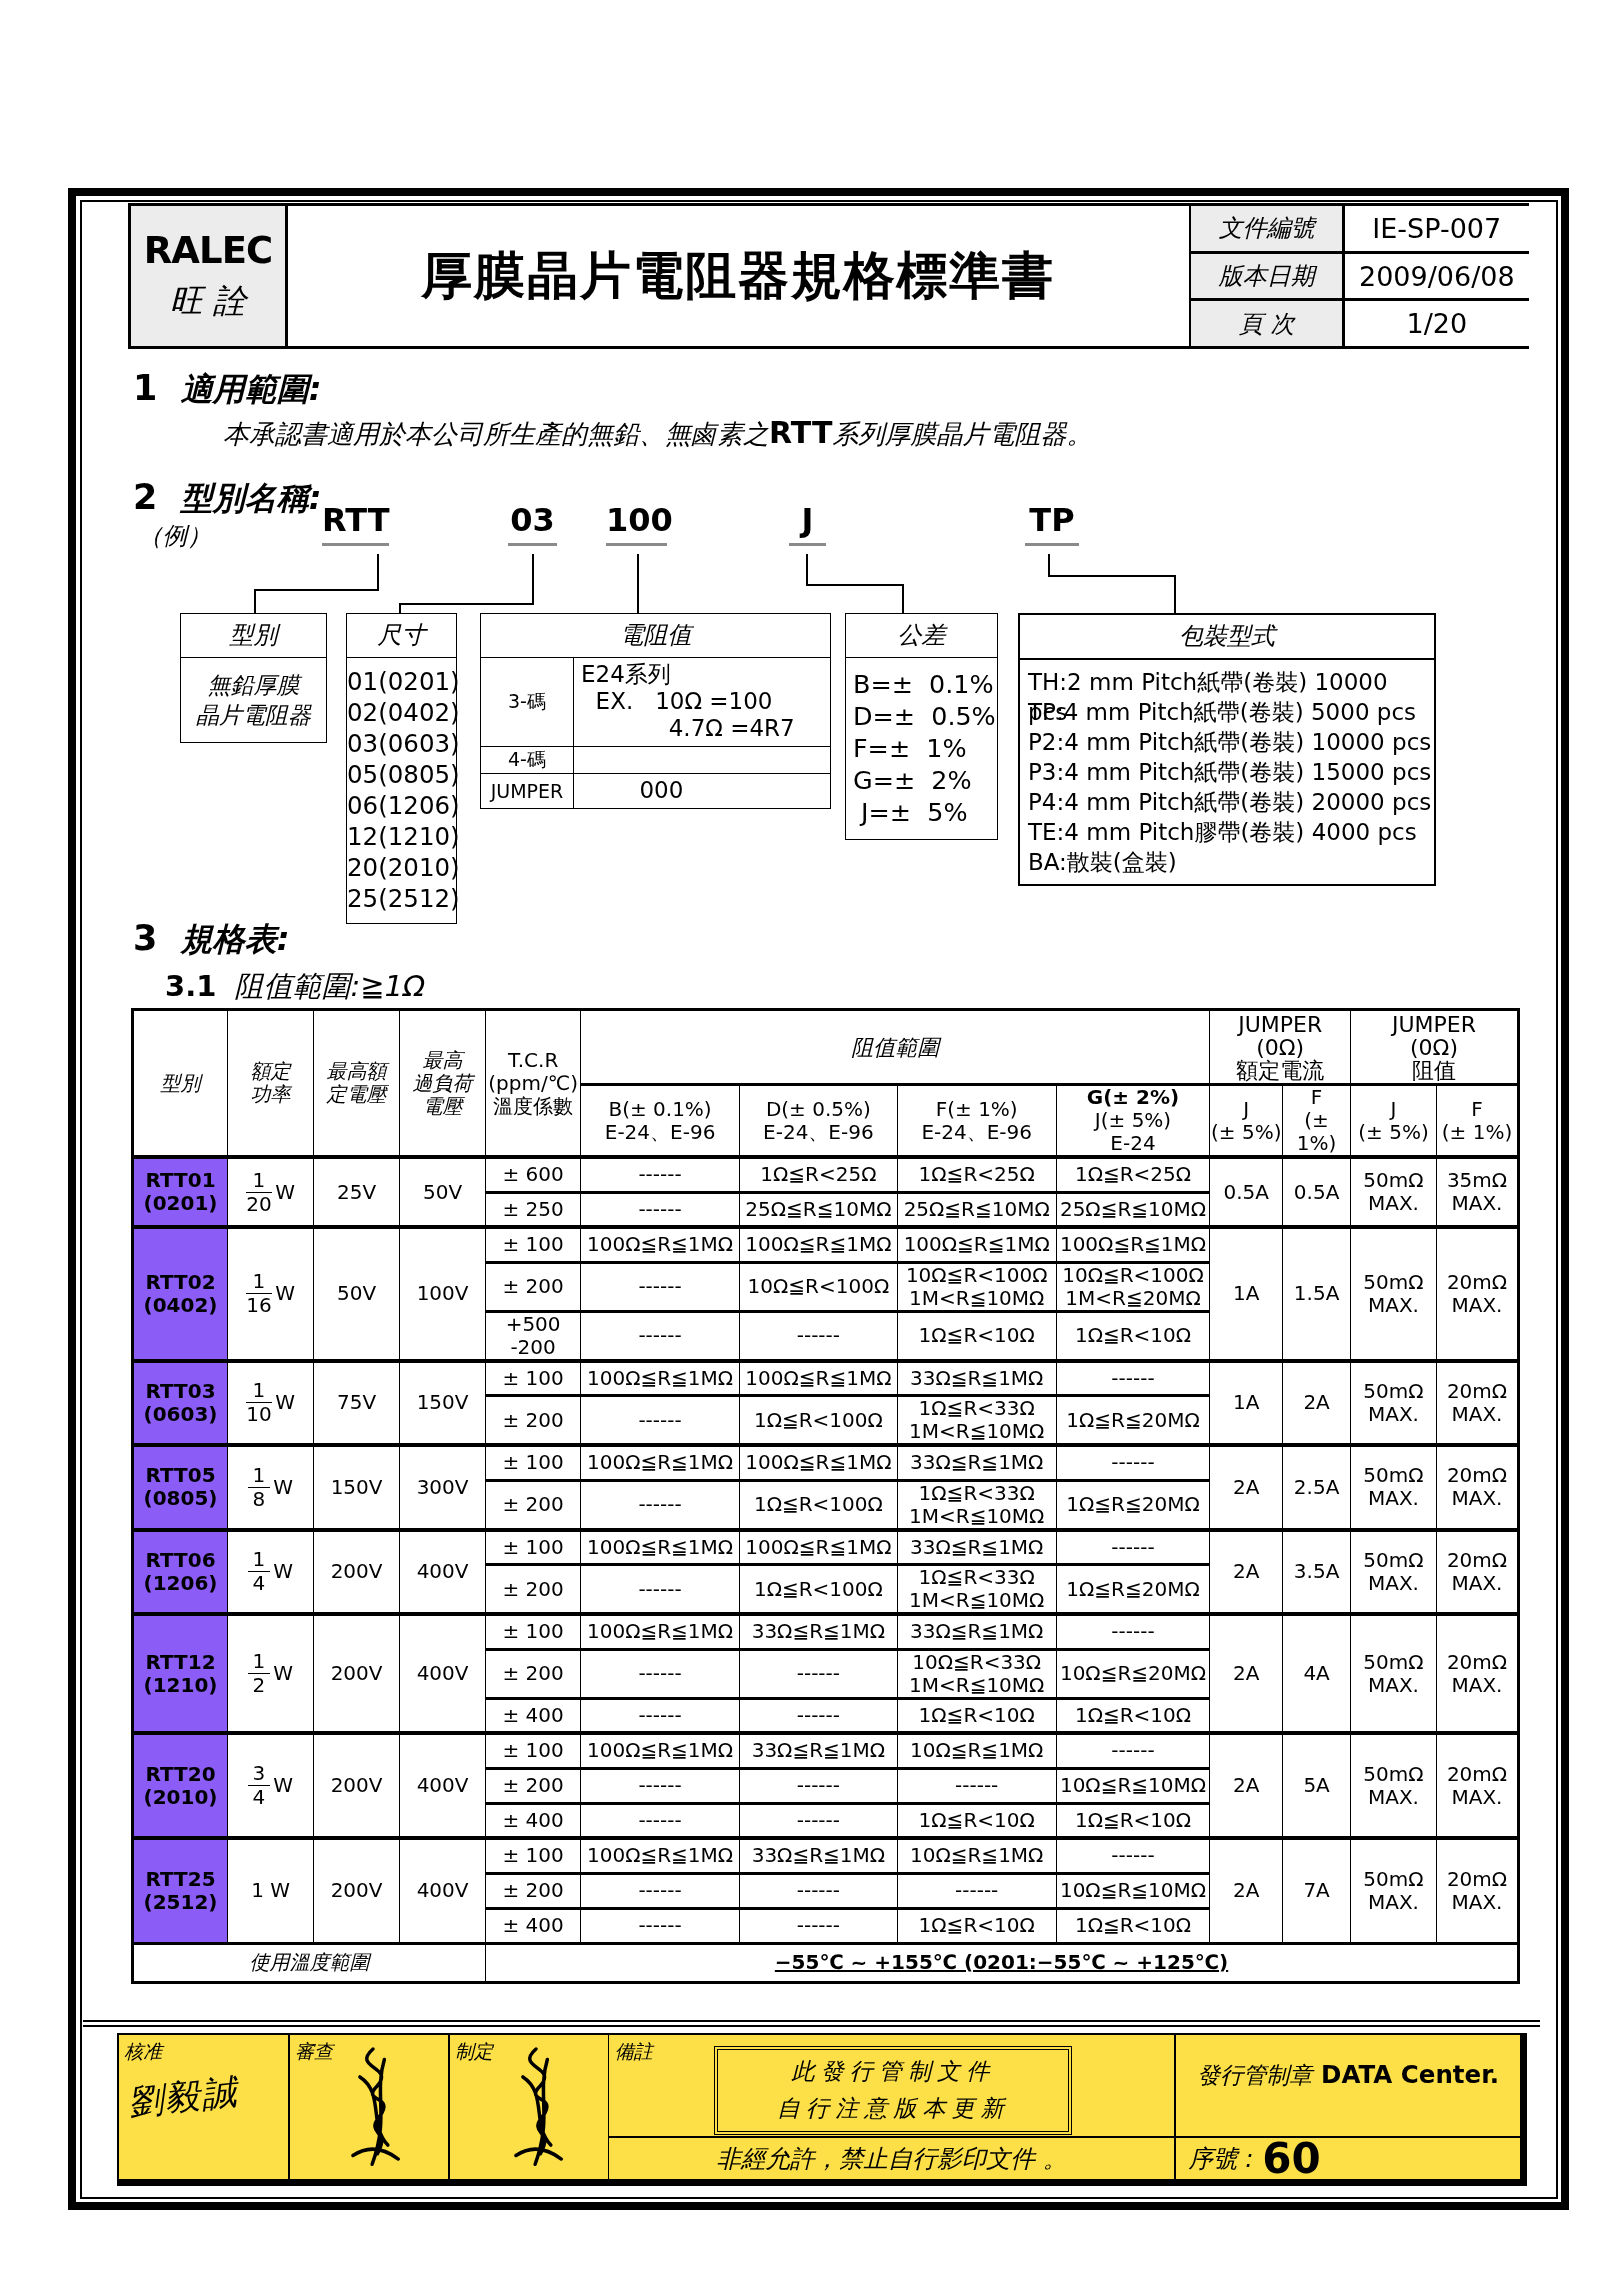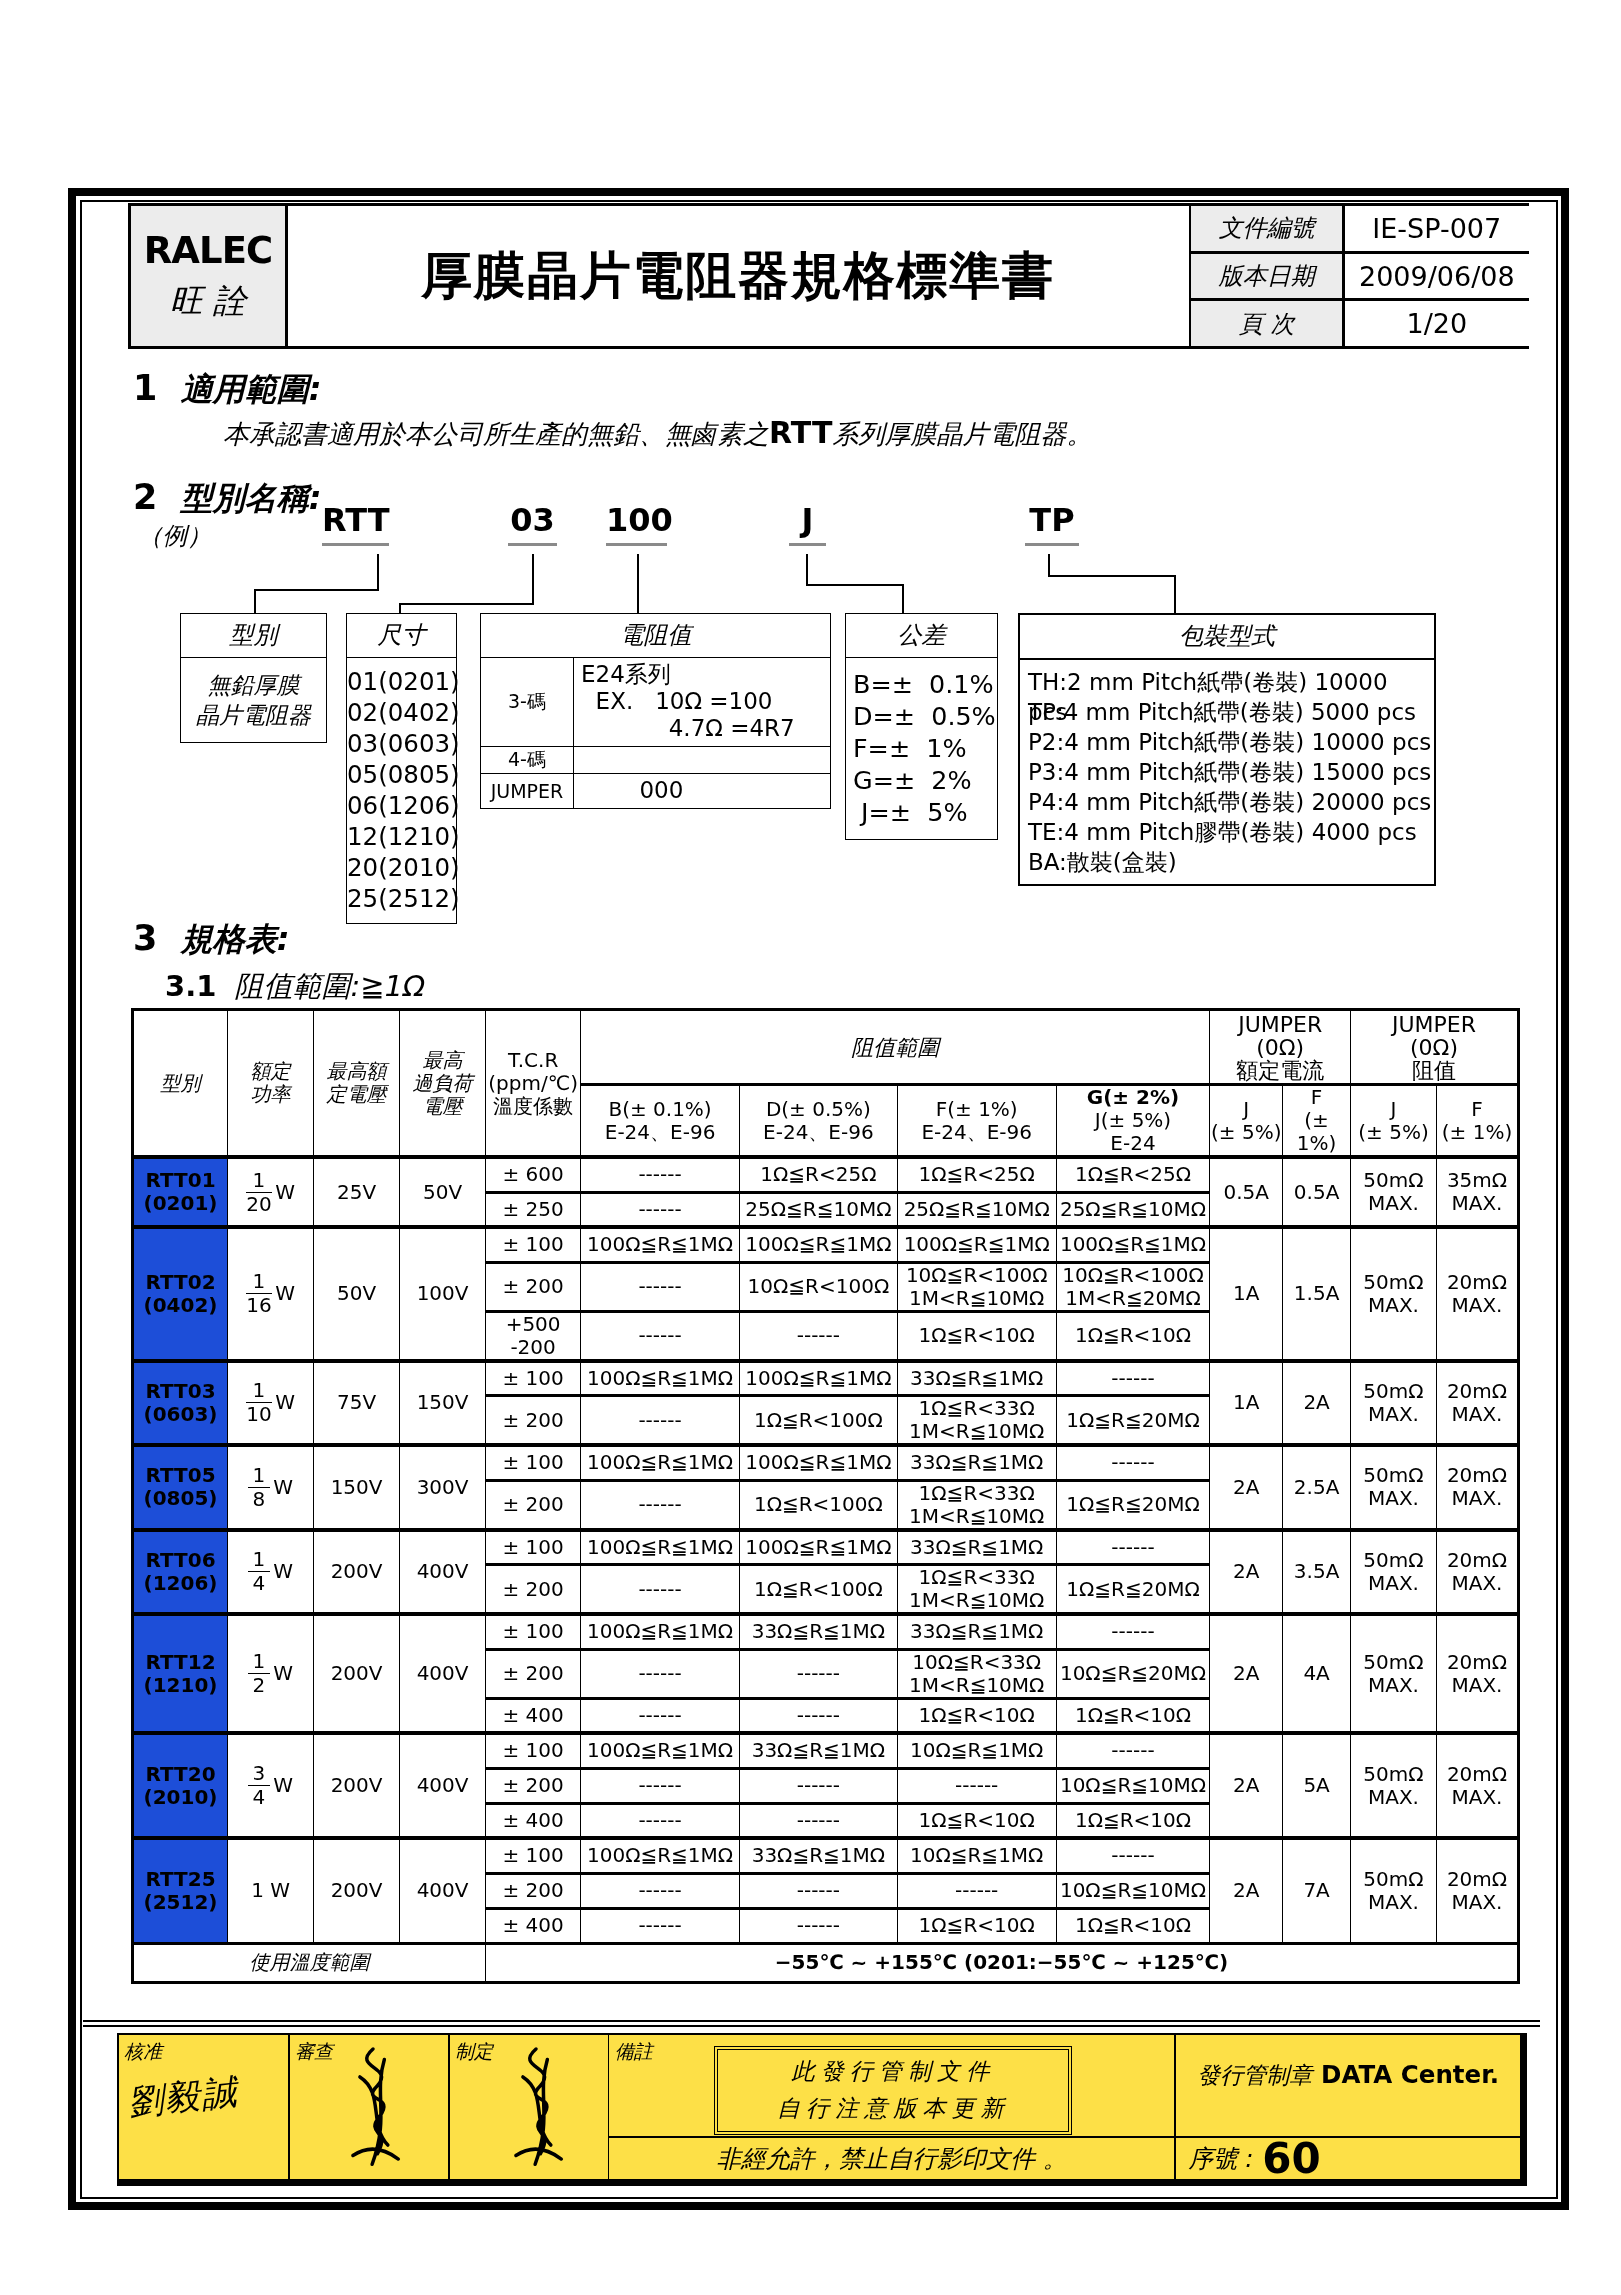--- a/index.html
+++ b/index.html
@@ -31,32 +31,32 @@
   .res-label{border-right:1.8px solid #000;display:flex;align-items:center;justify-content:center;font-size:19px;}
   .res-content{font-size:23px;line-height:27px;padding:3.5px 0 3.5px 7px;white-space:pre;}
   
   #spec{border-collapse:collapse;table-layout:fixed;width:1389px;border:3.5px solid #000;}
   #spec th,#spec td{border:1.8px solid #000;text-align:center;vertical-align:middle;padding:0;white-space:pre-line;overflow:hidden;}
   #spec thead th{font-weight:normal;font-size:20px;line-height:23px;border-bottom:3.5px solid #000;}
   #spec thead .grp{font-size:22px;}
   #spec thead .hand{font-style:italic;}
   #spec tbody td{font-size:20px;line-height:23px;border-top:3.5px solid #000;}
   #spec tbody tr.model-first td{border-top:4.4px solid #000;}
-  .model-cell{background:#1d4ed8;font-weight:bold;font-size:24px;line-height:26px;}
+  .model-cell{background:#8b5cf6;font-weight:bold;font-size:24px;line-height:26px;}
   .power-cell{font-size:21px;}
   .volt-cell{font-size:22px;}
   .tcr-cell{font-size:21px;}
   .jump-cell{font-size:21px;}
   .frac{display:inline-block;vertical-align:middle;text-align:center;}
   .frac .num{display:block;border-bottom:1.8px solid #000;padding:0 4.4px;}
   .frac .den{display:block;}
   .punit{display:inline-block;vertical-align:middle;margin-left:3.5px;}
   #temp-row td{border-top:4.4px solid #000;}
   .temp-label{font-style:italic;font-size:24px;}
-  .temp-value{font-weight:bold;font-size:26px;}
+  .temp-value{font-weight:bold;font-size:26px;text-decoration:underline;}
   
   .ftr{display:grid;grid-template-columns:169px 158px 158px 565px 344px;grid-template-rows:101px 41px;background:#000;grid-gap:1.8px;border:2.6px solid #000;}
   .ftr>div{background:#fde047;position:relative;}
   .sig-label{position:absolute;top:3.5px;left:5.3px;font-size:19px;font-style:italic;}
   .sig-text{position:absolute;left:8.8px;top:39px;font-size:35px;font-style:italic;transform:rotate(-6deg);letter-spacing:1.8px;}
   .note-box{position:absolute;left:105px;top:10.5px;width:350px;height:81px;border:4.4px double #000;display:flex;flex-direction:column;justify-content:center;align-items:center;}
   .note-line{font-size:23px;font-style:italic;letter-spacing:6.1px;height:37px;line-height:37px;}
   .warn{display:flex;align-items:center;justify-content:center;font-size:24.5px;font-style:italic;height:100%;}
   .stamp{display:flex;align-items:flex-start;padding-top:24.5px;justify-content:center;}
   .stamp .lbl{font-size:23px;font-style:italic;margin-right:8.8px;}

